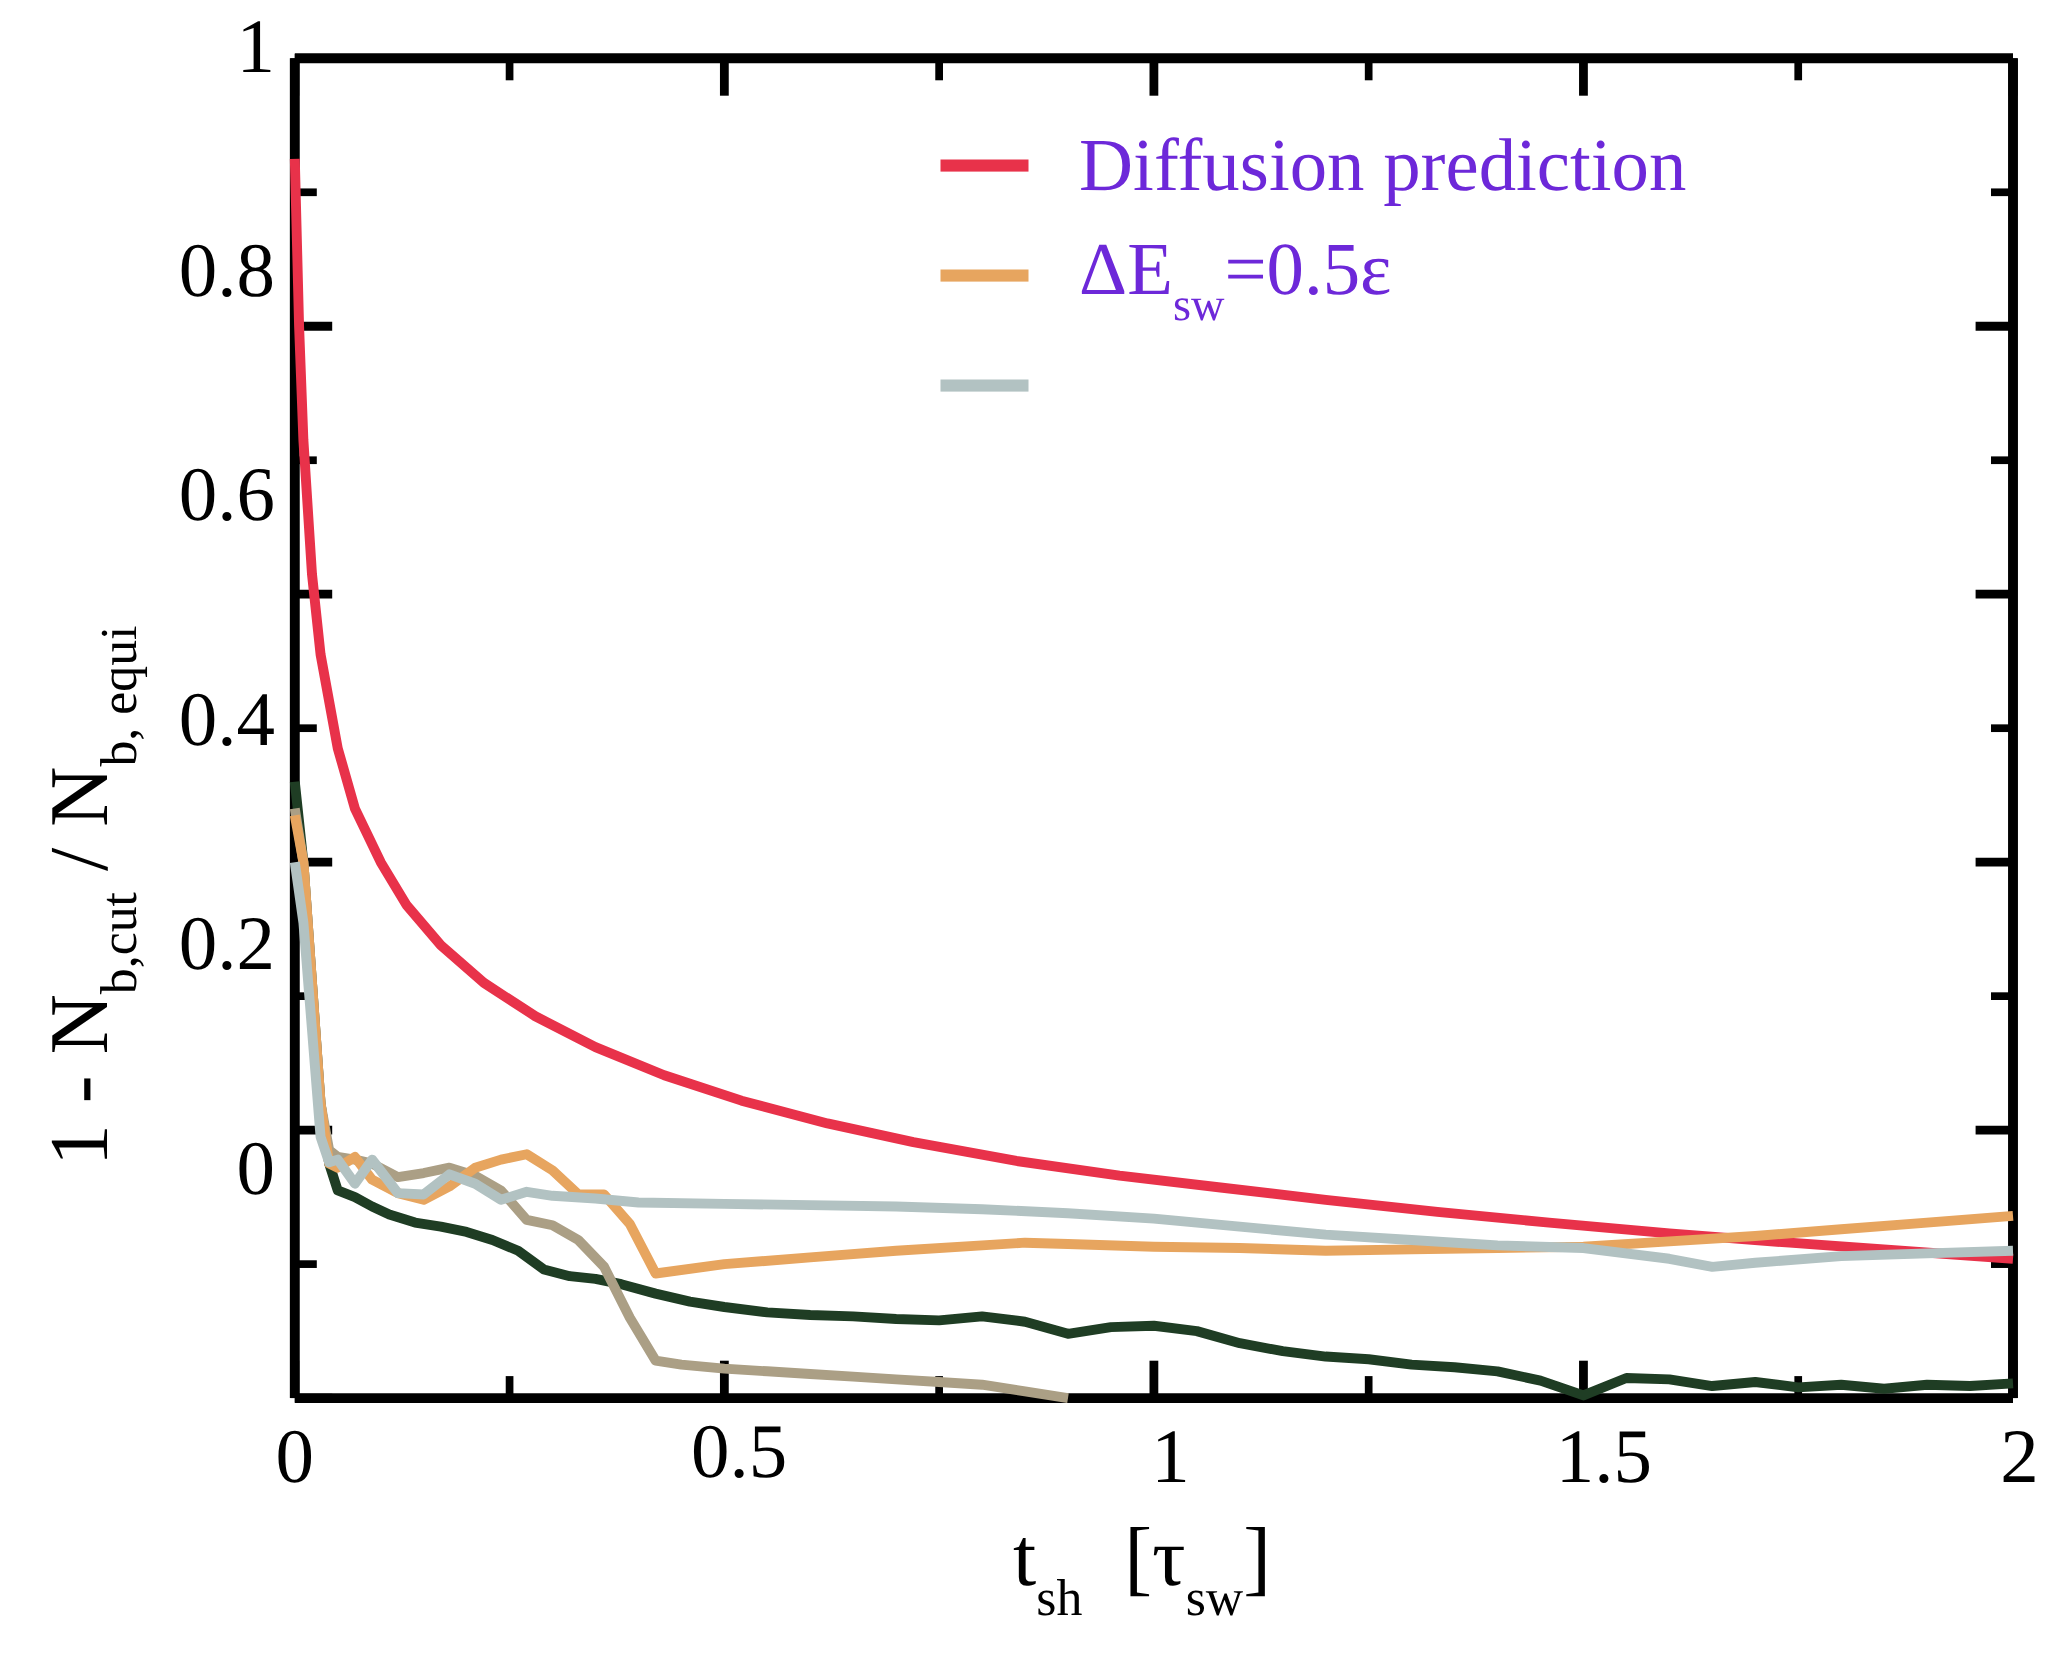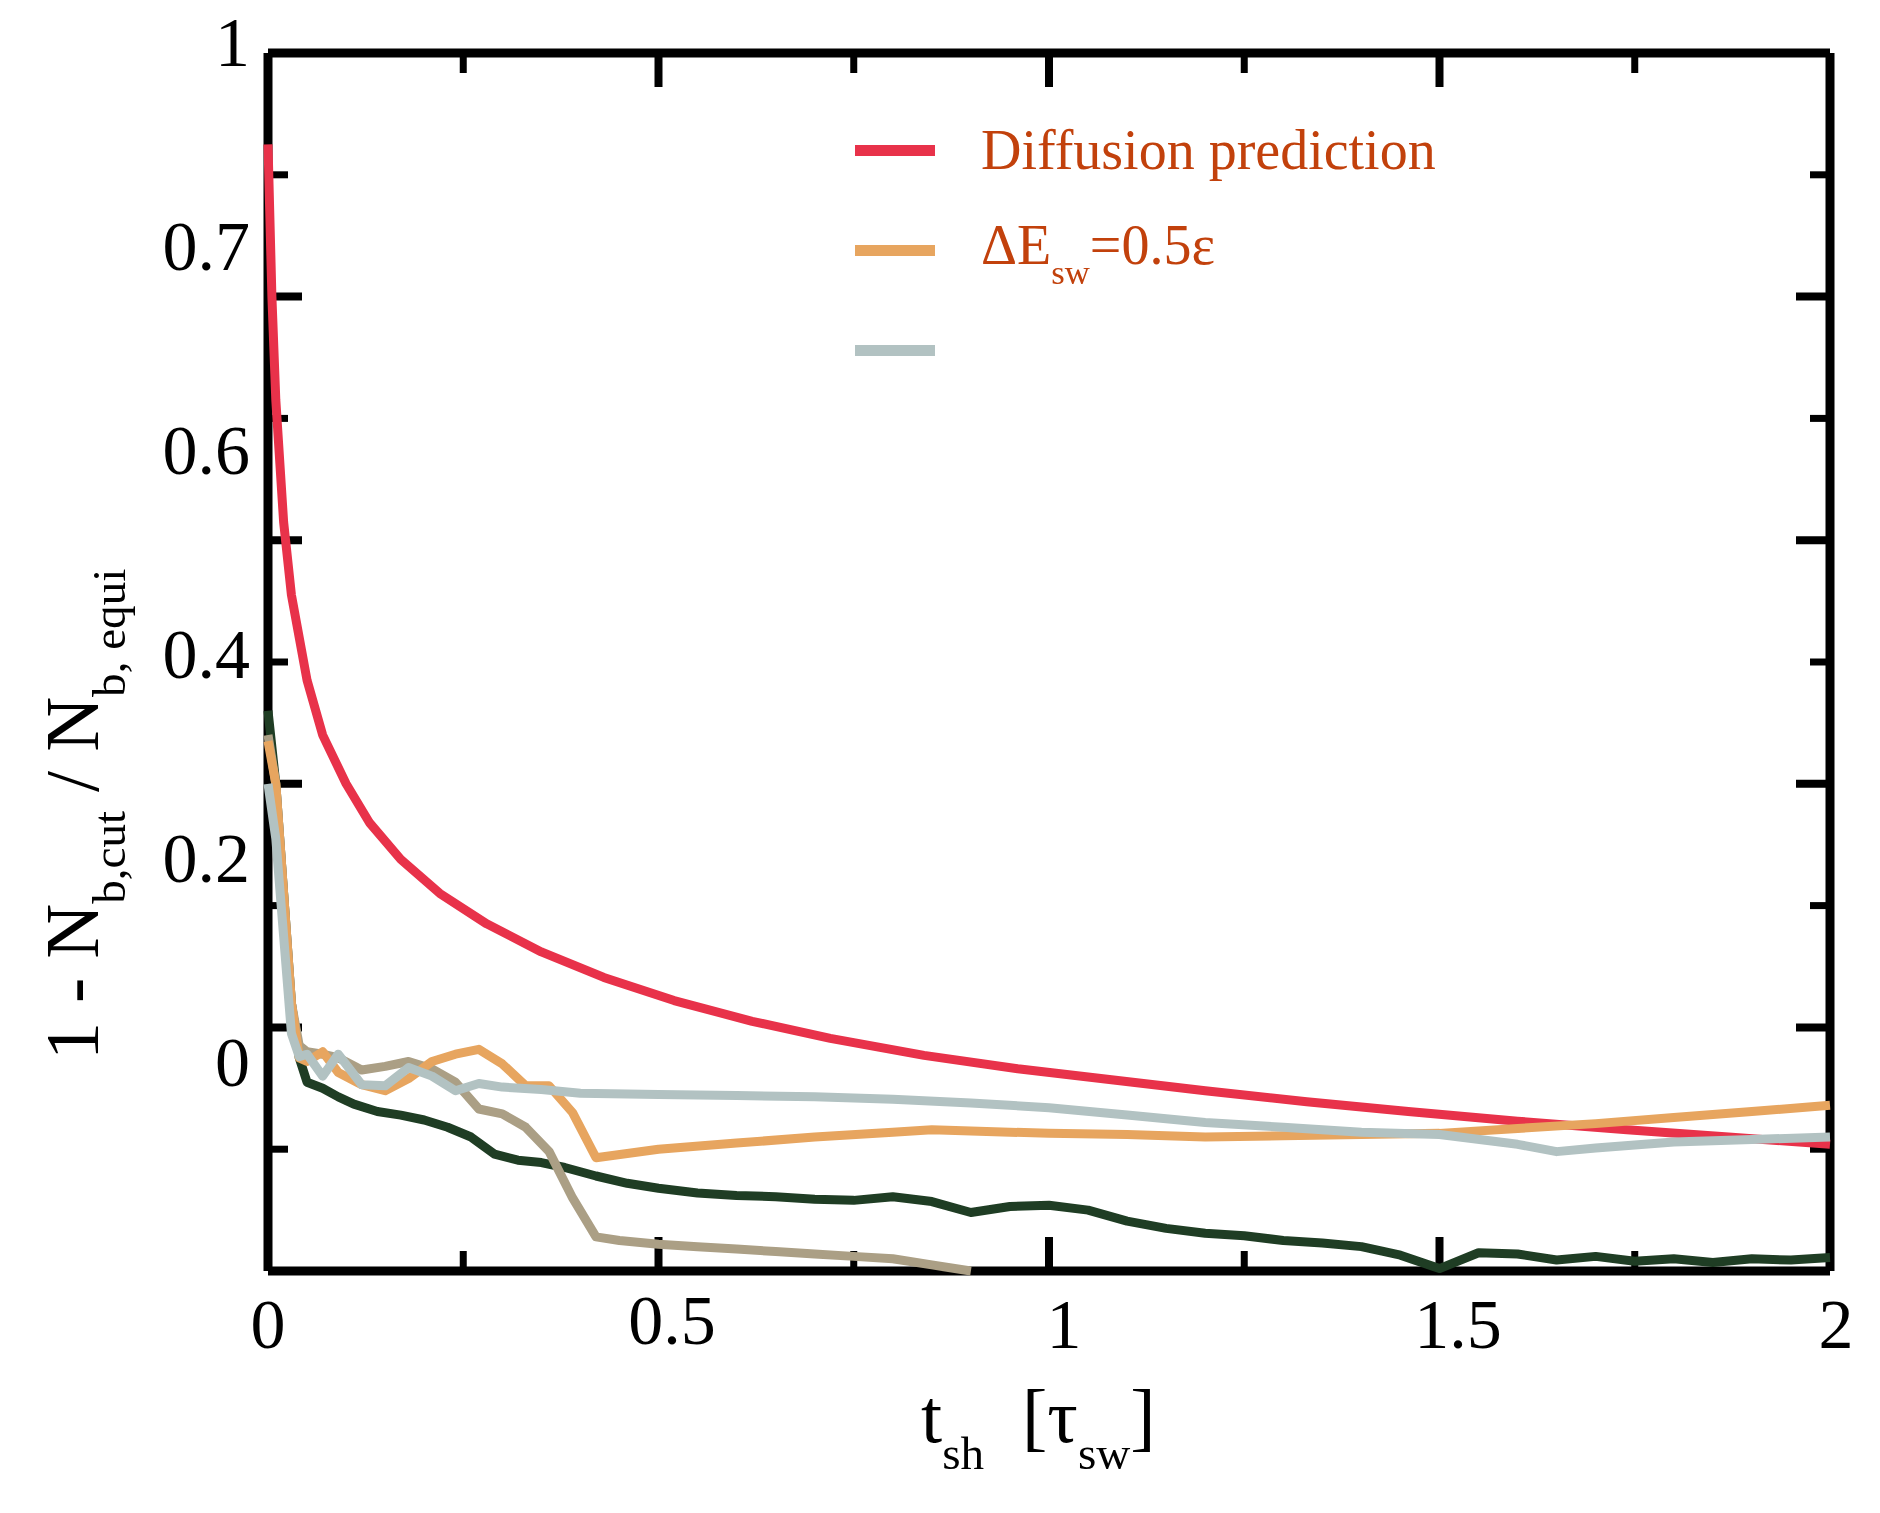--- a/index.html
+++ b/index.html
@@ -75,22 +75,22 @@
     position: relative;
   }
   .legend-swatch {
     width: 80px;
     height: 11px;
     flex: 0 0 80px;
     margin-right: 46px;
   }
   .legend-text {
     font-family: "Liberation Serif", "DejaVu Serif", serif;
-    font-size: 56px;
-    color: #c2410c;
+    font-size: 68px;
+    color: #6d28d9;
     white-space: nowrap;
     line-height: 1;
   }
 </style>
 </head>
 <body>
 
 <div id="figure">
 
   <svg id="plot-svg" viewBox="0 0 1880 1513">
@@ -148,21 +148,21 @@
     <g id="series-group">
         <polyline points="268.00,144.35 271.90,296.60 275.81,400.13 283.62,521.93 291.43,595.01 307.05,680.27 322.67,735.08 346.10,783.80 369.53,822.78 400.77,859.32 439.82,893.42 486.68,923.87 541.35,951.88 603.83,977.46 674.12,1000.60 752.22,1021.31 830.32,1038.36 924.04,1055.41 1017.76,1068.81 1111.48,1079.77 1205.20,1090.74 1306.73,1101.70 1408.26,1111.44 1517.60,1121.19 1626.94,1129.71 1728.47,1137.02 1830.00,1144.33" fill="none" stroke="#e8324a" stroke-width="9" stroke-linejoin="round" stroke-linecap="butt"></polyline>
         <polyline points="268.00,710.72 275.81,783.80 283.62,893.42 291.43,1003.04 299.24,1057.85 307.05,1082.21 322.67,1088.30 338.29,1096.83 353.91,1104.13 377.34,1111.44 400.77,1115.10 424.20,1119.97 447.63,1127.28 471.06,1137.02 494.49,1154.07 517.92,1160.16 541.35,1162.60 564.78,1167.47 596.02,1176.00 627.26,1183.30 658.50,1188.18 697.55,1193.05 736.60,1195.48 775.65,1196.70 814.70,1199.14 853.75,1200.36 892.80,1196.70 931.85,1201.57 970.90,1212.54 1009.95,1206.45 1049.00,1205.23 1088.05,1210.10 1127.10,1221.06 1166.15,1228.37 1205.20,1233.24 1244.25,1235.68 1283.30,1240.55 1322.35,1242.99 1361.40,1246.64 1400.45,1255.17 1439.50,1268.56 1478.55,1252.73 1517.60,1253.95 1556.65,1260.04 1595.70,1256.38 1634.75,1261.26 1673.80,1258.82 1712.85,1262.47 1751.90,1258.82 1790.95,1260.04 1830.00,1257.60" fill="none" stroke="#1f3d24" stroke-width="9" stroke-linejoin="round" stroke-linecap="butt"></polyline>
         <polyline points="268.00,735.08 275.81,783.80 283.62,893.42 291.43,1003.04 299.24,1045.67 307.05,1051.76 322.67,1054.20 338.29,1057.85 361.72,1070.03 385.15,1066.38 408.58,1061.50 432.01,1068.81 455.44,1082.21 478.87,1109.01 502.30,1113.88 525.73,1127.28 549.16,1151.64 572.59,1197.92 596.02,1236.90 619.45,1240.55 658.50,1244.20 697.55,1246.64 736.60,1249.08 775.65,1251.51 814.70,1253.95 853.75,1256.38 892.80,1258.82 931.85,1264.91 970.90,1271.00" fill="none" stroke="#ab9f85" stroke-width="9" stroke-linejoin="round" stroke-linecap="butt"></polyline>
         <polyline points="268.00,741.17 275.81,783.80 283.62,893.42 291.43,1003.04 299.24,1057.85 307.05,1061.50 322.67,1051.76 338.29,1072.47 361.72,1084.65 385.15,1090.74 408.58,1078.56 432.01,1061.50 455.44,1054.20 478.87,1049.32 502.30,1063.94 525.73,1085.86 549.16,1085.86 572.59,1112.66 596.02,1157.73 658.50,1149.20 736.60,1143.11 814.70,1137.02 892.80,1132.15 931.85,1129.71 970.90,1130.93 1049.00,1133.37 1127.10,1134.58 1205.20,1137.02 1283.30,1135.80 1361.40,1134.58 1439.50,1133.37 1517.60,1128.49 1595.70,1123.62 1673.80,1117.53 1751.90,1111.44 1830.00,1105.35" fill="none" stroke="#e7a55f" stroke-width="9" stroke-linejoin="round" stroke-linecap="butt"></polyline>
         <polyline points="268.00,783.80 275.81,838.61 283.62,936.05 291.43,1033.49 299.24,1056.63 307.05,1054.20 322.67,1076.12 338.29,1054.20 361.72,1084.65 385.15,1085.86 408.58,1067.59 432.01,1076.12 455.44,1090.74 478.87,1083.43 502.30,1087.08 541.35,1089.52 580.40,1093.17 658.50,1094.39 736.60,1095.61 814.70,1096.83 892.80,1099.26 970.90,1102.92 1049.00,1107.79 1127.10,1115.10 1205.20,1122.40 1283.30,1127.28 1361.40,1132.15 1439.50,1134.58 1517.60,1144.33 1556.65,1151.64 1595.70,1147.98 1673.80,1141.89 1751.90,1139.46 1830.00,1137.02" fill="none" stroke="#b2c2c2" stroke-width="9" stroke-linejoin="round" stroke-linecap="butt"></polyline>
       </g>
   </svg>
 
   <div class="tick-label ytick" style="left:150px; top:8px; width:100px;">1</div>
-  <div class="tick-label ytick" style="left:110px; top:212px; width:140px;">0.7</div>
+  <div class="tick-label ytick" style="left:110px; top:212px; width:140px;">0.8</div>
   <div class="tick-label ytick" style="left:110px; top:416px; width:140px;">0.6</div>
   <div class="tick-label ytick" style="left:110px; top:620px; width:140px;">0.4</div>
   <div class="tick-label ytick" style="left:110px; top:824px; width:140px;text-align:right;">0.2</div>
   <div class="tick-label ytick" style="left:150px; top:1028px; width:100px;">0</div>
 
   <div class="tick-label xtick" style="left:222px; top:1290px; width:92px;">0</div>
   <div class="tick-label xtick" style="left:592px; top:1286px; width:160px;">0.5</div>
   <div class="tick-label xtick" style="left:1018px; top:1290px; width:92px;">1</div>
   <div class="tick-label xtick" style="left:1378px; top:1290px; width:160px;">1.5</div>
   <div class="tick-label xtick" style="left:1790px; top:1290px; width:92px;">2</div>

